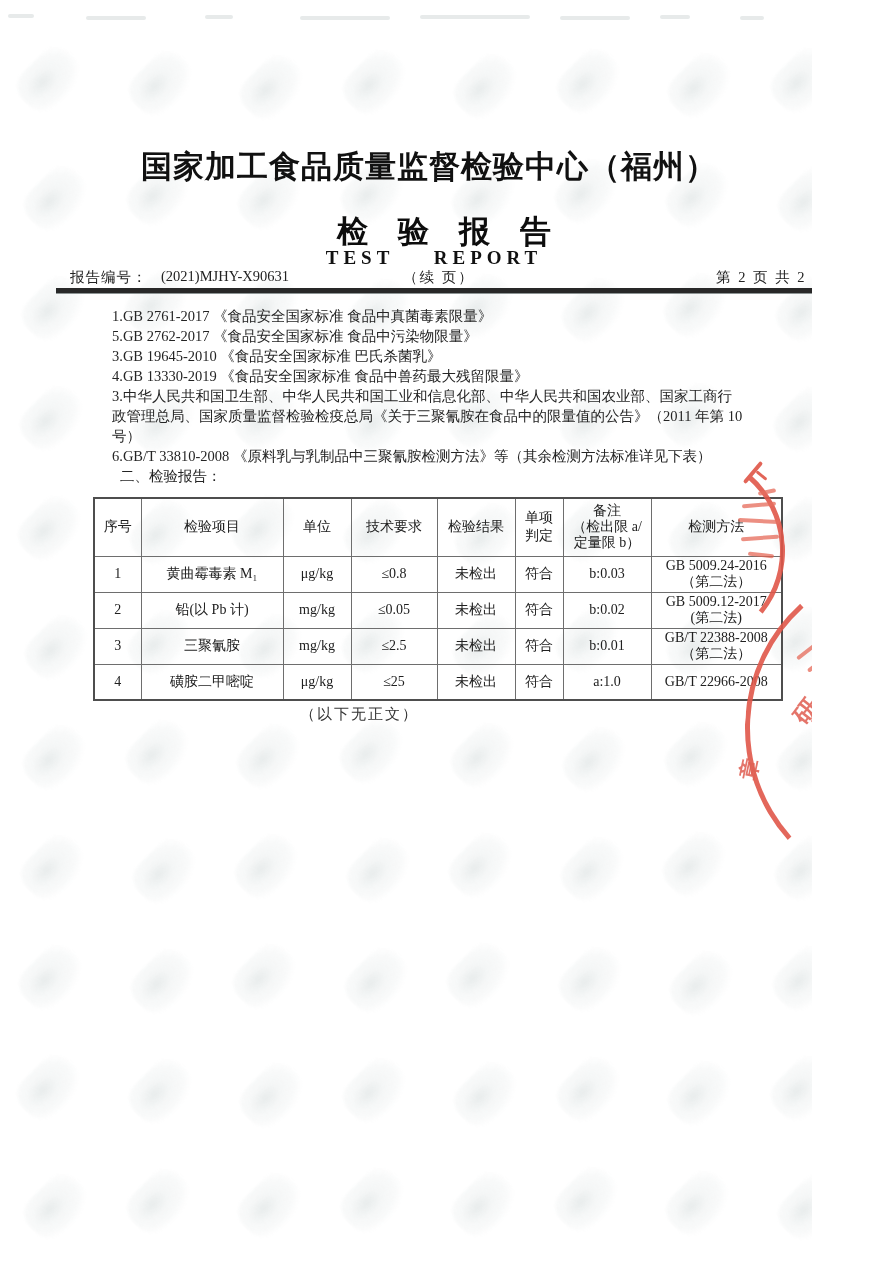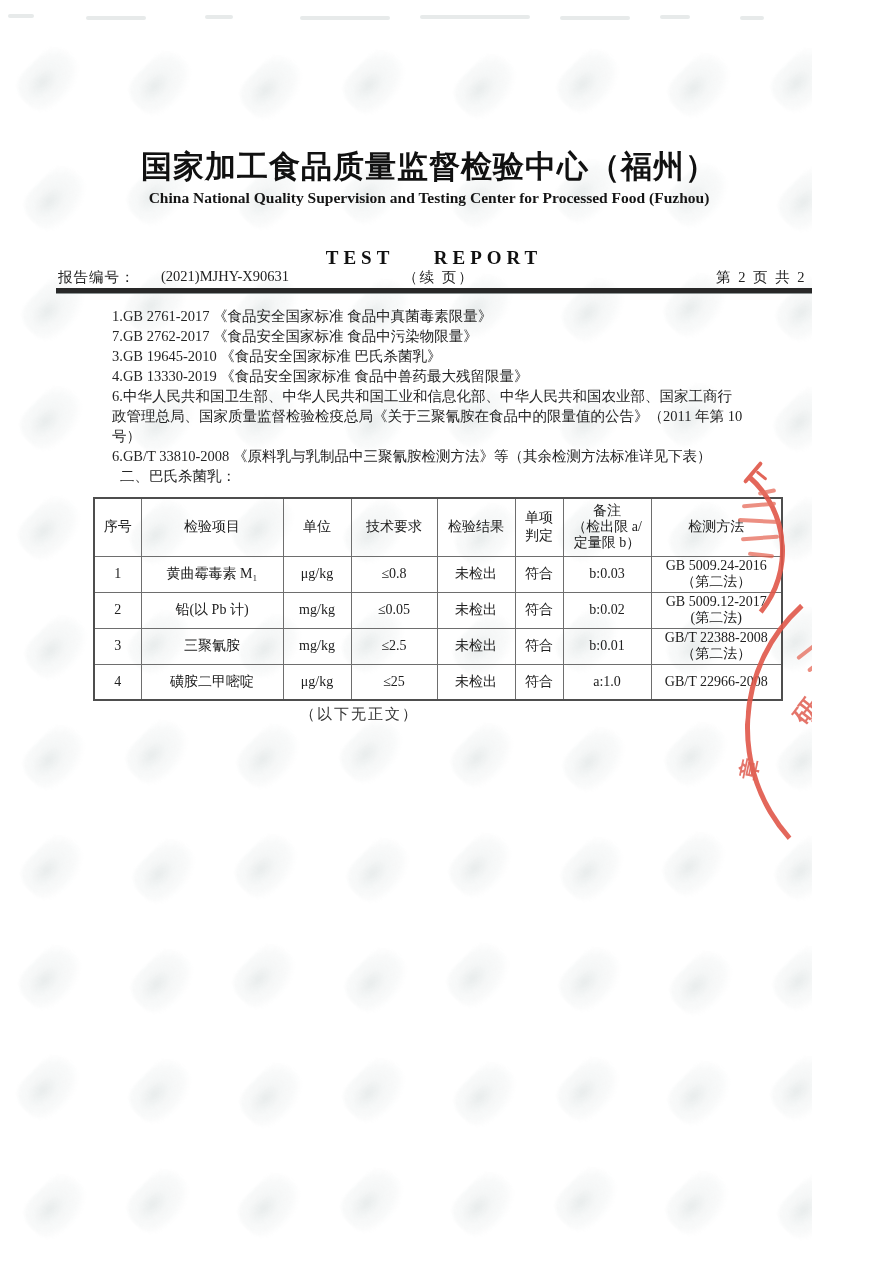--- a/index.html
+++ b/index.html
@@ -15,21 +15,21 @@
   .wm i{position:absolute;left:8px;top:10px;width:34px;height:22px;border-radius:10px;
       background:radial-gradient(ellipse, rgba(168,182,182,.12), rgba(168,182,182,0) 75%);}
   .noise{position:absolute;height:4px;border-radius:2px;background:#e7eaea;}
   
   .center-wrap{position:absolute;left:0;width:858px;text-align:center;}
   .org-cn{top:146px;font-size:31px;font-weight:bold;letter-spacing:1px;color:#111;}
   .org-en{top:189px;font-size:15.5px;font-weight:bold;color:#151515;}
   .title-cn{top:211px;font-size:31px;font-weight:bold;letter-spacing:30px;padding-left:30px;color:#0d0d0d;}
   .title-en{top:247px;font-size:19px;font-weight:bold;letter-spacing:5px;word-spacing:30px;padding-left:5px;color:#111;}
   .meta-row{position:absolute;top:268px;left:0;width:892px;height:18px;font-size:14.5px;color:#222;}
-  .meta-label{position:absolute;left:58px;letter-spacing:1px;}
+  .meta-label{position:absolute;left:70px;letter-spacing:1px;}
   .meta-no{position:absolute;left:161px;font-family:"Liberation Serif","DejaVu Serif",serif;}
   .meta-cont{position:absolute;left:403px;letter-spacing:2px;}
   .meta-page{position:absolute;left:716px;letter-spacing:2px;text-align:center;}
   .rule{position:absolute;top:288px;left:56px;width:790px;height:4.5px;background:#282828;
         border-bottom:1px solid #8d9494;}
   
   .basis{position:absolute;left:112px;top:306px;width:700px;font-size:14.5px;
          line-height:20px;color:#242424;}
   .bline{white-space:nowrap;height:20px;}
   .bline.indent{padding-left:8px;}
@@ -337,41 +337,41 @@
       <div class="noise" style="left: 205px; top: 15px; width: 28px;"></div>
       <div class="noise" style="left: 300px; top: 16px; width: 90px;"></div>
       <div class="noise" style="left: 420px; top: 15px; width: 110px;"></div>
       <div class="noise" style="left: 560px; top: 16px; width: 70px;"></div>
       <div class="noise" style="left: 660px; top: 15px; width: 30px;"></div>
       <div class="noise" style="left: 740px; top: 16px; width: 24px;"></div>
       <div class="noise" style="left: 820px; top: 15px; width: 55px;"></div>
     </div>
 
   <div class="center-wrap org-cn">国家加工食品质量监督检验中心（福州）</div>
-  <div class="center-wrap org-en">China National Quality Supervision and Testing Center for Processed Food (Fuzhou)</div>
+  <div class="center-wrap title-cn">检验报告</div>
   <div class="center-wrap title-en">TEST REPORT</div>
 
   <div class="meta-row">
     <span class="meta-label">报告编号：</span>
     <span class="meta-no">(2021)MJHY-X90631</span>
     <span class="meta-cont">（续 页）</span>
     <span class="meta-page">第 2 页 共 2 页</span>
   </div>
   <div class="rule"></div>
 
   <div class="basis">
     <div class="bline">1.GB 2761-2017 《食品安全国家标准 食品中真菌毒素限量》</div>
-    <div class="bline">7.GB 2762-2017 《食品安全国家标准 食品中污染物限量》</div>
+    <div class="bline">5.GB 2762-2017 《食品安全国家标准 食品中污染物限量》</div>
     <div class="bline">3.GB 19645-2010 《食品安全国家标准 巴氏杀菌乳》</div>
     <div class="bline">4.GB 13330-2019 《食品安全国家标准 食品中兽药最大残留限量》</div>
-    <div class="bline">6.中华人民共和国卫生部、中华人民共和国工业和信息化部、中华人民共和国农业部、国家工商行</div>
+    <div class="bline">3.中华人民共和国卫生部、中华人民共和国工业和信息化部、中华人民共和国农业部、国家工商行</div>
     <div class="bline">政管理总局、国家质量监督检验检疫总局《关于三聚氰胺在食品中的限量值的公告》（2011 年第 10</div>
     <div class="bline">号）</div>
     <div class="bline">6.GB/T 33810-2008 《原料乳与乳制品中三聚氰胺检测方法》等（其余检测方法标准详见下表）</div>
-    <div class="bline indent">二、巴氏杀菌乳：</div>
+    <div class="bline indent">二、检验报告：</div>
   </div>
 
   <table class="results">
     <colgroup>
       <col style="width:47px">
         <col style="width:142px">
         <col style="width:68px">
         <col style="width:86px">
       <col style="width:78px">
         <col style="width:48px">

